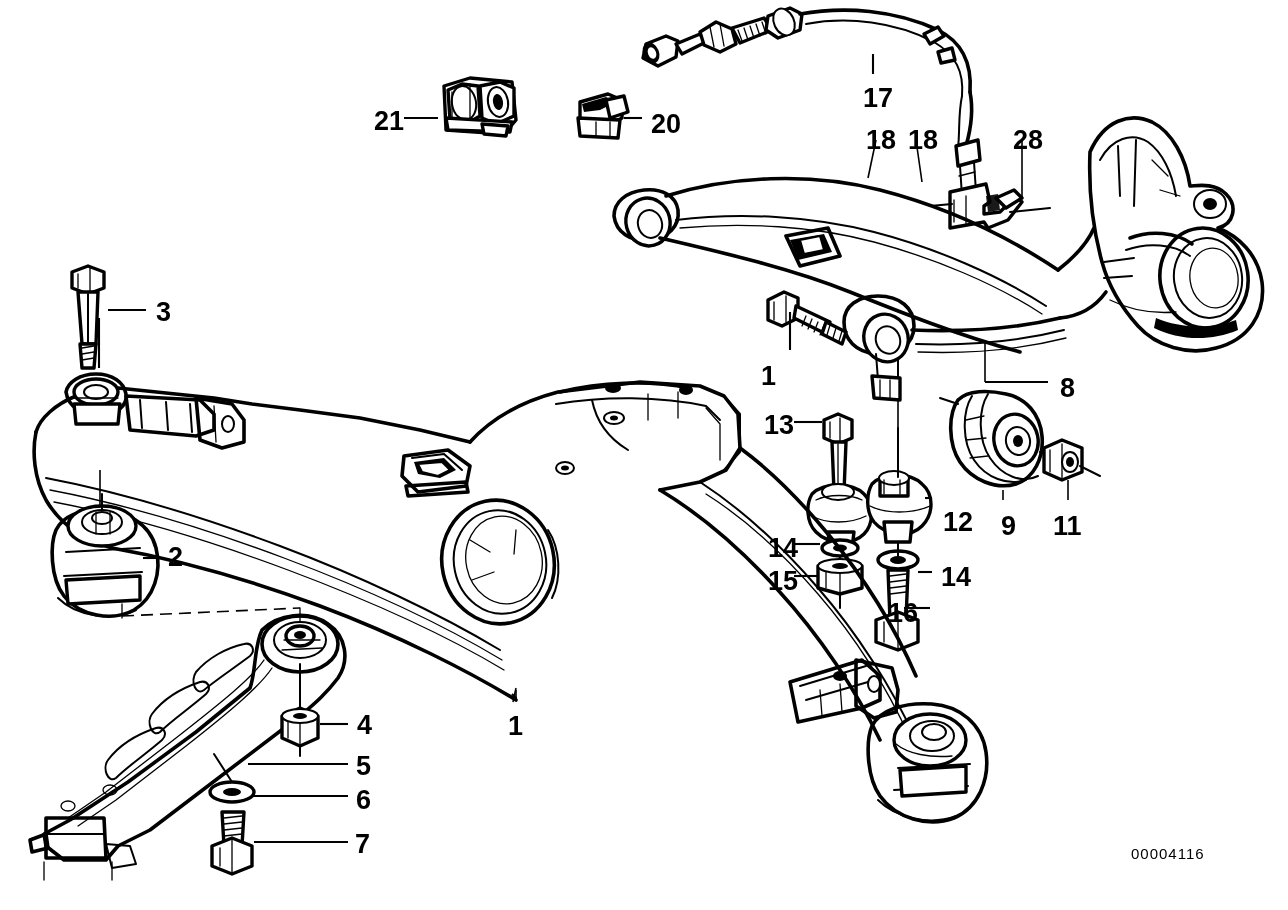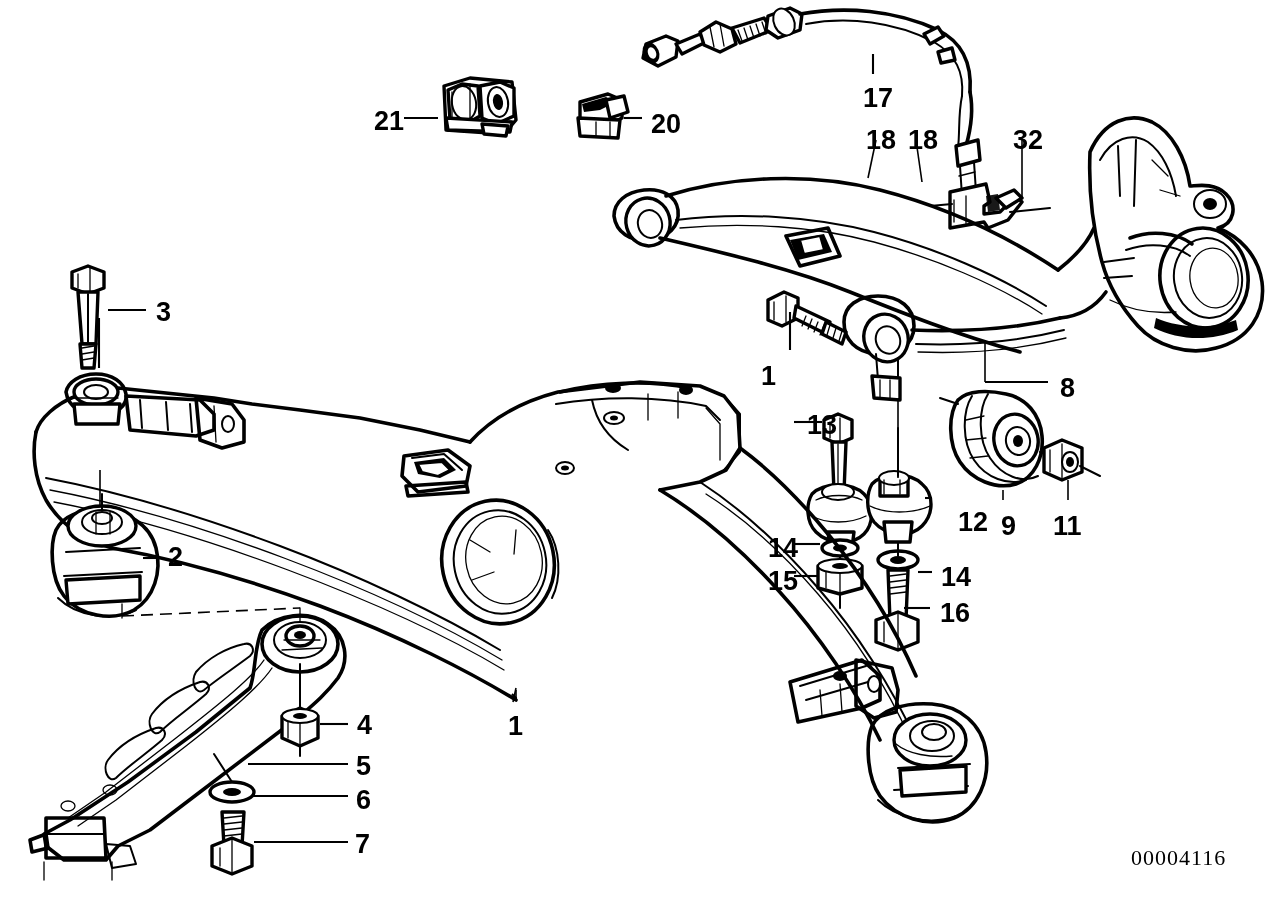--- a/index.html
+++ b/index.html
@@ -18,22 +18,22 @@
     font-weight:bold;
     font-size:27px;
     line-height:27px;
     color:#000000;
     letter-spacing:0px;
     white-space:nowrap;
     user-select:none;
   }
   .diagram-id{
     position:absolute;
-    font-family:Liberation Serif, serif;
-    font-size:22px;
+    font-family:Liberation Sans, sans-serif;
+    font-size:15px;
     letter-spacing:1px;
     color:#000000;
     white-space:nowrap;
   }
 </style>
 </head>
 <body>
 
 <div id="page">
 
@@ -425,28 +425,28 @@
   <div class="callout" style="left:168px;top:544px;">2</div>
   <div class="callout" style="left:156px;top:299px;">3</div>
   <div class="callout" style="left:357px;top:712px;">4</div>
   <div class="callout" style="left:356px;top:753px;">5</div>
   <div class="callout" style="left:356px;top:787px;">6</div>
   <div class="callout" style="left:355px;top:831px;">7</div>
   <div class="callout" style="left:1060px;top:375px;">8</div>
   <div class="callout" style="left:1001px;top:513px;">9</div>
   <div class="callout" style="left:761px;top:363px;">1</div>
   <div class="callout" style="left:1053px;top:513px;">11</div>
-  <div class="callout" style="left:943px;top:509px;margin-left:15px;">12</div>
-  <div class="callout" style="left:764px;top:412px;margin-left:43px;">13</div>
+  <div class="callout" style="left:943px;top:509px;">12</div>
+  <div class="callout" style="left:764px;top:412px;">13</div>
   <div class="callout" style="left:768px;top:535px;">14</div>
   <div class="callout" style="left:768px;top:568px;text-align:right;">15</div>
-  <div class="callout" style="left:940px;top:600px;">16</div>
+  <div class="callout" style="left:888px;top:600px;">16</div>
   <div class="callout" style="left:863px;top:85px;">17</div>
   <div class="callout" style="left:908px;top:127px;text-align:center;">18</div>
   <div class="callout" style="left:866px;top:127px;">18</div>
   <div class="callout" style="left:651px;top:111px;">20</div>
   <div class="callout" style="left:374px;top:108px;">21</div>
-  <div class="callout" style="left:1013px;top:127px;">32</div>
+  <div class="callout" style="left:1013px;top:127px;">28</div>
   <div class="callout" style="left:941px;top:564px;">14</div>
 
   <div class="diagram-id" style="left:1131px;top:845px;">00004116</div>
 
 </div>
 
 </body></html>

